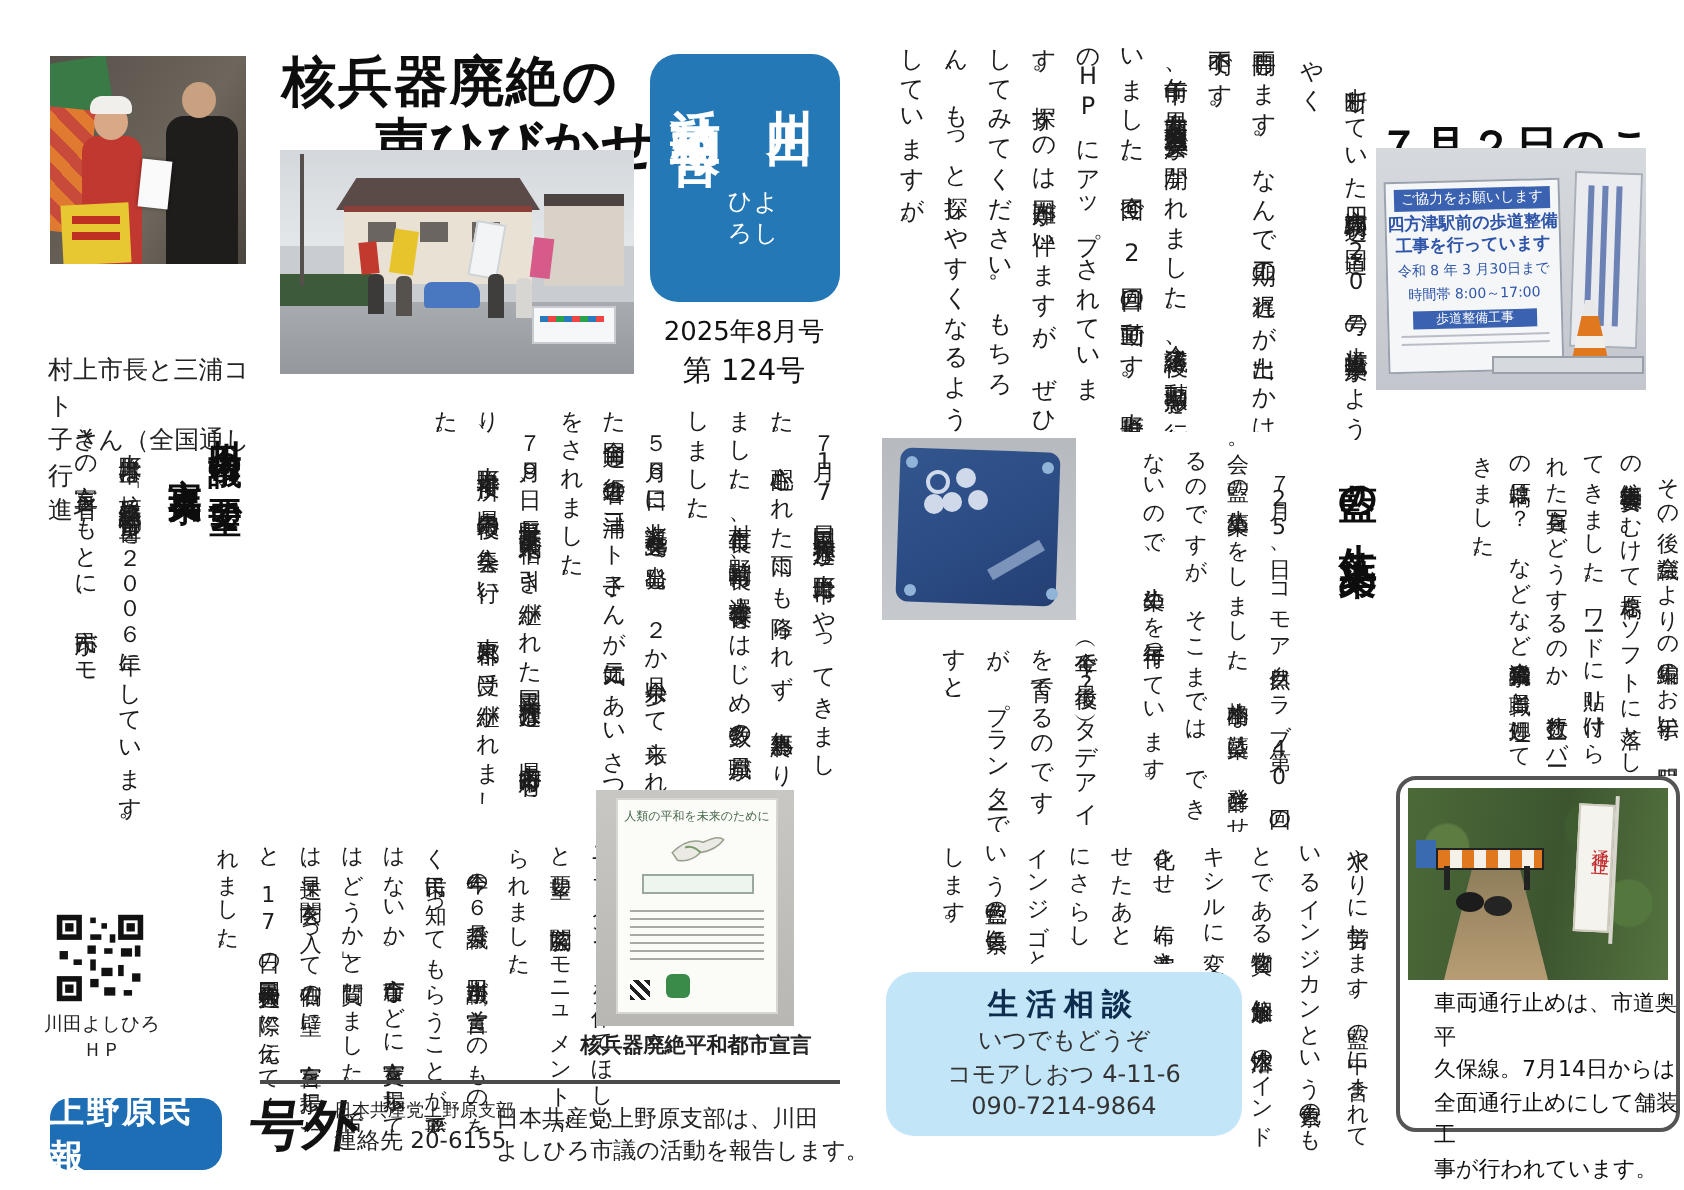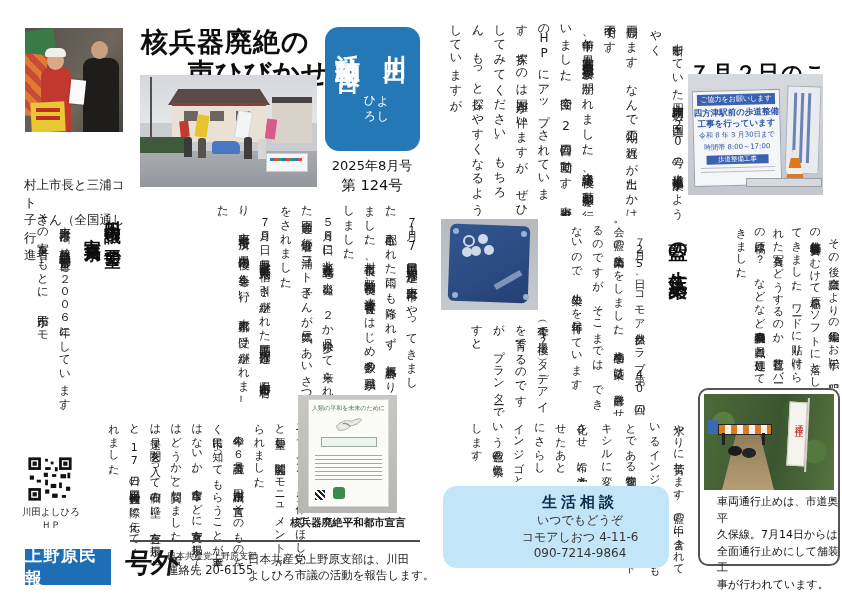--- a/index.html
+++ b/index.html
@@ -30,35 +30,35 @@
     letter-spacing:2px;line-height:13px;}
   .masthead .sub{position:absolute;left:6px;top:8px;height:112px;writing-mode:vertical-rl;
     text-orientation:upright;color:#fff;font-weight:bold;font-size:25px;letter-spacing:4px;}
   .issue{position:absolute;left:322px;width:100px;text-align:center;color:#111;}
 
   .sec-head{font-weight:bold;color:#0d0d0d;}
 
   .footer-rule{position:absolute;left:130px;top:540px;width:290px;height:2px;background:#4a4a4a;}
   .minpo{position:absolute;left:25px;top:549px;width:86px;height:36px;background:#1e6eb5;
     color:#fff;font-weight:bold;font-size:17px;letter-spacing:1px;
-    display:flex;align-items:center;justify-content:center;}
+    display:flex;align-items:center;justify-content:center;border-radius:10px;}
   .gougai{position:absolute;left:125px;top:545px;font-family:"DejaVu Serif",serif;
     font-weight:900;font-size:27px;transform:skewX(-8deg);color:#111;}
   .org{position:absolute;left:167px;top:551px;color:#222;}
   .org .o1{font-size:9px;line-height:11px;}
   .org .o2{font-size:11.5px;line-height:16px;}
   .footer-desc{position:absolute;left:248px;top:551px;font-size:11.5px;line-height:16px;
     white-space:pre-line;color:#222;}
 
   
   .qr{position:absolute;left:27px;top:456px;width:46px;height:46px;background:#fff;}
 
   
   .consult{position:absolute;left:443px;top:486px;width:178px;height:82px;background:#c2e5f7;
-    border-radius:14px;text-align:center;padding-left:48px;}
+    border-radius:14px;text-align:center;}
   .consult .ct{font-size:15px;font-weight:bold;color:#0d2c4e;margin-top:7px;letter-spacing:4px;}
   .consult .cl{font-size:12px;color:#333;line-height:16.5px;}
 
   
   .roadbox{position:absolute;left:698px;top:388px;width:142px;height:178px;
     border:2px solid #555;border-radius:10px;background:#fff;box-sizing:border-box;}
   .roadcap{position:absolute;left:17px;top:104px;width:128px;font-size:11px;
     line-height:16.5px;white-space:pre-line;color:#111;}
 
   

